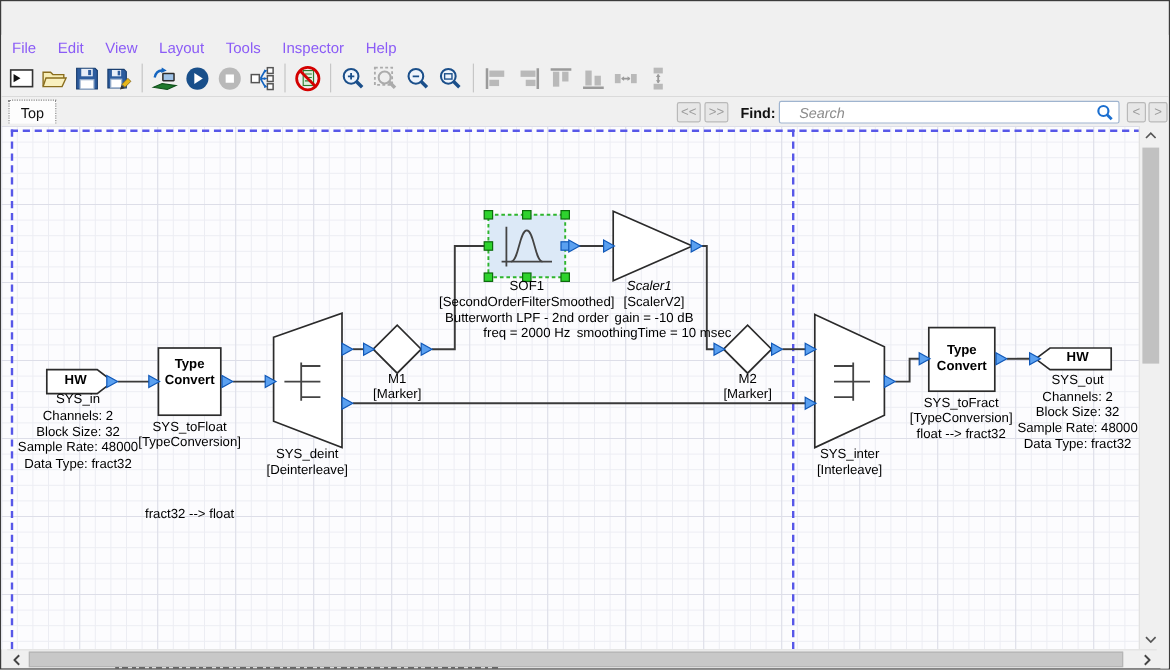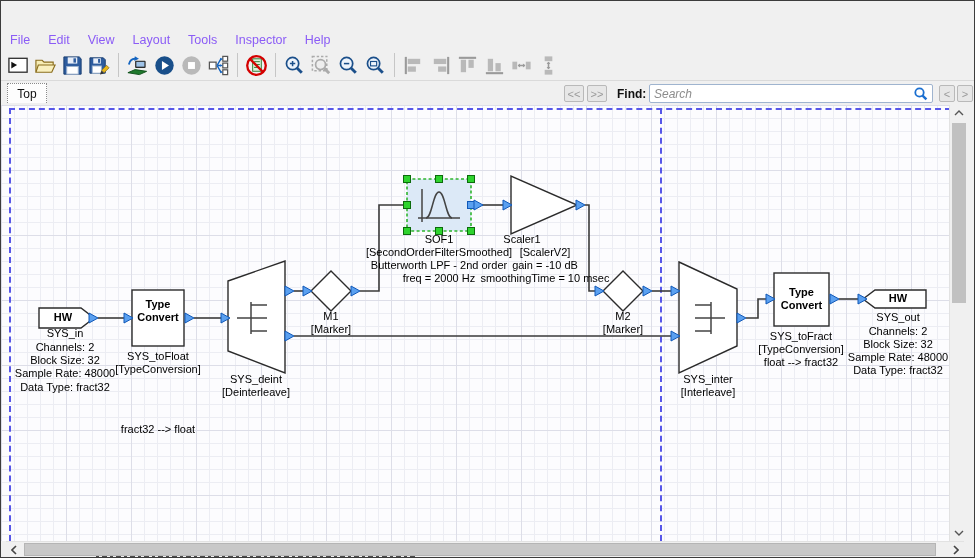--- a/index.html
+++ b/index.html
@@ -32,21 +32,21 @@
   .navrow{position:absolute;left:0;top:80px;width:100%;height:24px;background:#f0f0f0;font-size:12px;}
   .top-tab{position:absolute;left:6px;top:2px;width:40px;height:20px;background:#fdfdfd;
     border:1px dotted #8a8a8a;border-bottom:none;display:flex;align-items:center;justify-content:center;
     font-size:12px;color:#111;}
   .nav-btn{position:absolute;top:4px;height:17px;background:#e7e7e7;border:1px solid #b9b9b9;
     color:#9a9a9a;font-size:11px;display:flex;align-items:center;justify-content:center;border-radius:2px;}
   .find-label{position:absolute;left:616px;top:6px;font-weight:700;color:#111;}
   .search-wrap{position:absolute;left:648px;top:3px;width:284px;height:19px;background:#fff;
     border:1px solid #9fb4cf;border-radius:2px;display:flex;align-items:center;}
   .search-input{flex:1;border:none;outline:none;font-style:italic;font-size:12px;color:#333;
-    padding:0 4px;background:transparent;font-family:"Liberation Sans",sans-serif;}
+    padding:0 16px;background:transparent;font-family:"Liberation Sans",sans-serif;}
   .search-input::placeholder{color:#8c8c8c;font-style:italic;}
   
   .canvas{position:absolute;left:0;top:104px;width:950px;height:436px;overflow:hidden;
     background:
       linear-gradient(to right,#dddee8 1px,transparent 1px) 0 0/65px 65px,
       linear-gradient(to bottom,#dddee8 1px,transparent 1px) 0 0/65px 65px,
       linear-gradient(to right,#ecedf3 1px,transparent 1px) 0 0/13px 13px,
       linear-gradient(to bottom,#ecedf3 1px,transparent 1px) 0 0/13px 13px,
       #fcfcfe;}
   .doc-title{position:absolute;left:28px;top:4px;font-size:27px;font-weight:700;color:#8e8e8e;letter-spacing:.5px;}
@@ -370,21 +370,21 @@
     <div class="lbl" style="left:255px;top:281px;" data-interactable="false">[Deinterleave]</div>
 
     <div class="lbl" style="left:330px;top:205px;" data-interactable="false">M1</div>
     <div class="lbl" style="left:330px;top:218px;" data-interactable="false">[Marker]</div>
 
     <div class="lbl" style="left:438px;top:128px;" data-interactable="false">SOF1</div>
     <div class="lbl" style="left:438px;top:141px;" data-interactable="false">[SecondOrderFilterSmoothed]</div>
     <div class="lbl" style="left:438px;top:154px;" data-interactable="false">Butterworth LPF - 2nd order</div>
     <div class="lbl" style="left:438px;top:167px;" data-interactable="false">freq = 2000 Hz</div>
 
-    <div class="lbl" style="left:521px;top:128px;" data-interactable="false">Scaler1</div>
+    <div class="lbl" style="left:540px;top:128px;font-style:italic;" data-interactable="false">Scaler1</div>
     <div class="lbl" style="left:544px;top:141px;" data-interactable="false">[ScalerV2]</div>
     <div class="lbl" style="left:544px;top:154px;" data-interactable="false">gain = -10 dB</div>
     <div class="lbl" style="left:544px;top:167px;" data-interactable="false">smoothingTime = 10 msec</div>
 
     <div class="lbl" style="left:622px;top:205px;" data-interactable="false">M2</div>
     <div class="lbl" style="left:622px;top:218px;" data-interactable="false">[Marker]</div>
 
     <div class="lbl" style="left:707px;top:268px;" data-interactable="false">SYS_inter</div>
     <div class="lbl" style="left:707px;top:281px;" data-interactable="false">[Interleave]</div>
 

